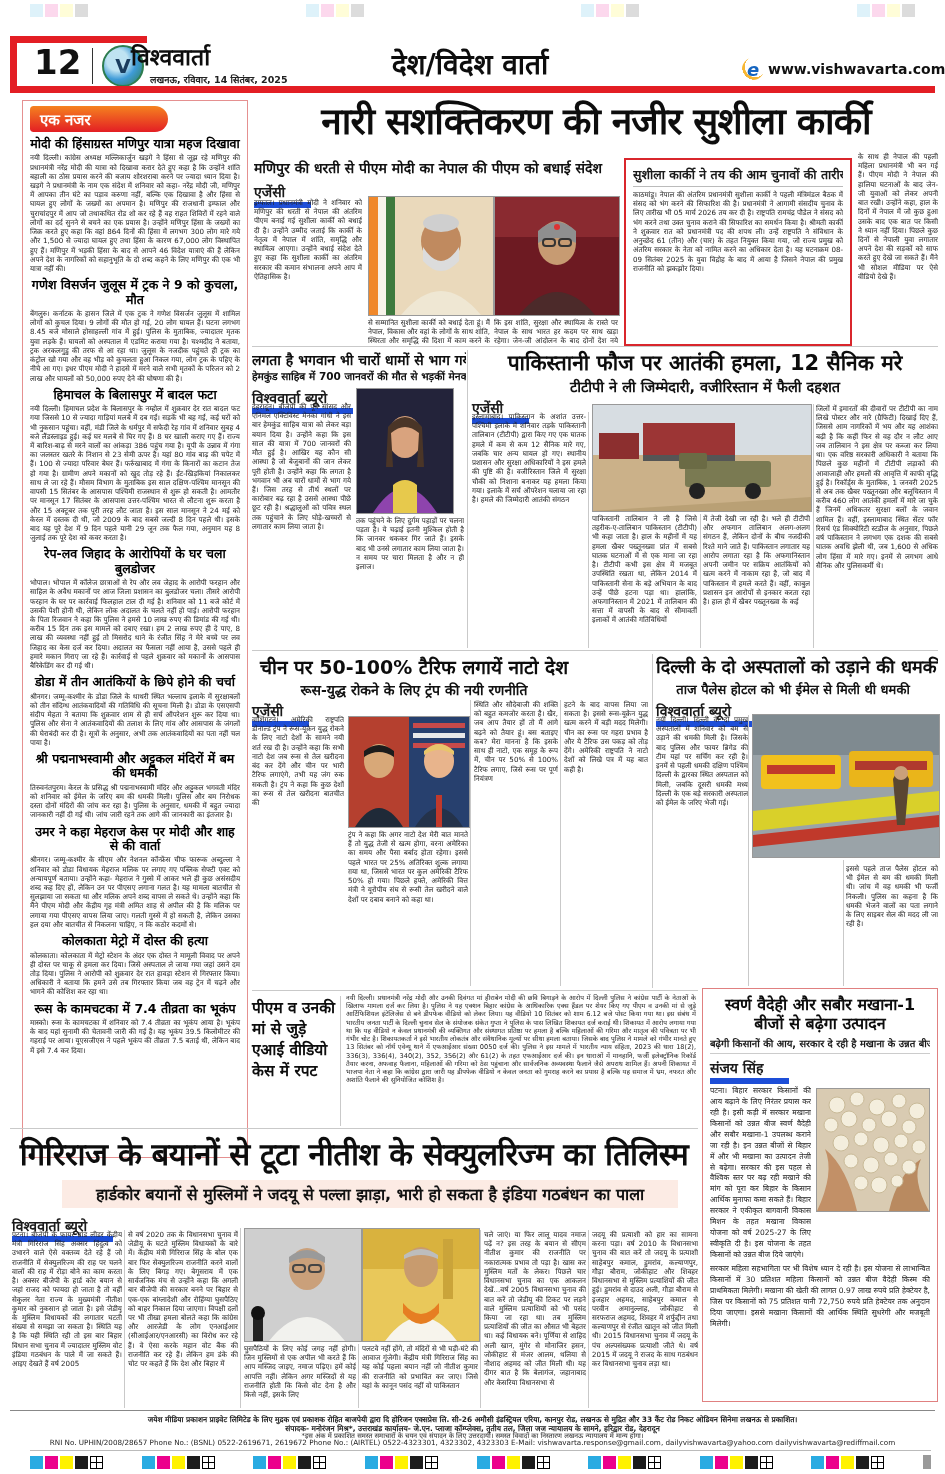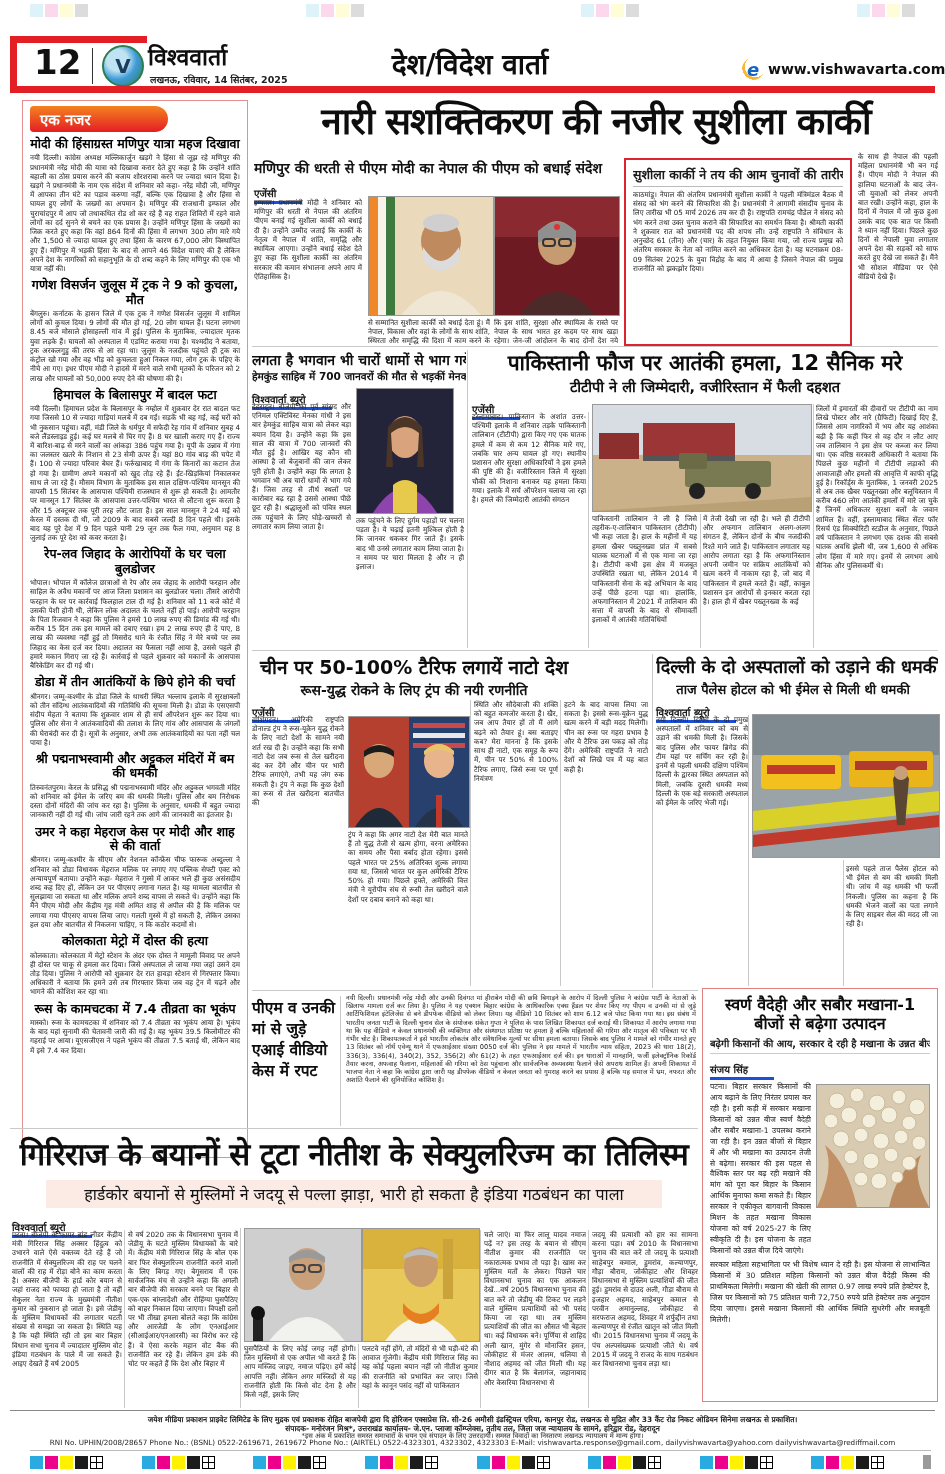--- a/index.html
+++ b/index.html
@@ -2,21 +2,21 @@
 <html><head>
 <meta charset="utf-8">
 <style>
   html,body{margin:0;padding:0;background:#f2f2f2;}
   .page{position:relative;width:945px;height:1474px;background:#fff;overflow:hidden;
         font-family:"DejaVu Sans","Liberation Sans",sans-serif;color:#1a1a1a;}
   .abs{position:absolute;}
   .hl{position:absolute;background:#c9c9c9;height:1px;}
   .vl{position:absolute;background:#c9c9c9;width:1px;}
   .body-txt{font-size:7.1px;line-height:1.3;text-align:justify;color:#222;overflow:hidden;}
-  .byline{font-weight:bold;font-size:10px;border-bottom:3px solid #1d4ed8;display:inline-block;padding:0 26px 1px 0;}
+  .byline{font-weight:bold;font-size:14px;border-bottom:6px solid #1d4ed8;display:inline-block;padding:0 26px 1px 0;}
   .headline{font-weight:bold;color:#0d0d0d;text-align:center;white-space:nowrap;overflow:hidden;}
   .subhead{font-weight:bold;color:#111;text-align:center;white-space:nowrap;overflow:hidden;}
   .photo{position:absolute;overflow:hidden;border:1px solid #999;}
   .photo svg{display:block;width:100%;height:100%;}
   
   .red{background:#e31e24;}
   .mast-tab{background:linear-gradient(180deg,#f5821f,#e31e24);color:#fff;font-weight:bold;
             border-radius:4px 14px 14px 4px;display:flex;align-items:center;padding-left:10px;}
   .sidebar{border:1.5px solid #e59090;}
   .sb-item h3{margin:5px 0 2px 0;font-size:12.5px;line-height:1.15;text-align:center;color:#000;}
@@ -61,21 +61,21 @@
         <div class="sq m"></div>
         <div class="sq y"></div>
         <div class="sq k"></div>
       </div>
   </div>
 
   <div class="abs" style="left:10px;top:36px;width:130px;height:50px;border-top:7px solid #e31e24;border-left:7px solid #e31e24;"></div>
   <div class="abs" style="left:34px;top:42px;font-size:34px;font-weight:bold;color:#111;">12</div>
   <div class="abs" style="left:92px;top:48px;width:1px;height:36px;background:#333;"></div>
   <div class="abs" style="left:102px;top:45px;width:38px;height:38px;border-radius:50%;background:radial-gradient(circle at 35% 35%,#bfe3f2 0 30%,#3f9bd8 55%,#2e7d4f 100%);border:2px solid #2e7d4f;display:flex;align-items:center;justify-content:center;color:#1a3c5e;font-weight:bold;font-size:20px;">V</div>
-  <div class="abs" style="left:148px;top:40px;font-size:23px;font-weight:bold;color:#0d0d0d;">विश्ववार्ता</div>
+  <div class="abs" style="left:131px;top:40px;font-size:23px;font-weight:bold;color:#0d0d0d;">विश्ववार्ता</div>
   <div class="abs" style="left:150px;top:73px;font-size:9.5px;font-weight:bold;color:#222;">लखनऊ,  रविवार, 14 सितंबर, 2025</div>
   <div class="abs" style="left:300px;top:44px;width:340px;text-align:center;font-size:28px;font-weight:bold;color:#0d0d0d;">देश/विदेश वार्ता</div>
   <div class="abs" style="left:742px;top:58px;display:flex;align-items:center;gap:4px;">
     <span style="width:22px;height:22px;border-radius:50%;display:inline-flex;align-items:center;justify-content:center;color:#1565c0;font-weight:bold;font-size:18px;font-style:italic;background:radial-gradient(circle at 60% 40%,#fff 55%,#f7b733 56% 70%,#fff 71%);">e</span>
     <span style="font-size:14px;font-weight:bold;color:#111;">www.vishwavarta.com</span>
   </div>
   <div class="abs red" style="left:10px;top:86px;width:925px;height:7px;"></div>
 
   <div class="abs sidebar" style="left:22px;top:100px;width:226px;height:1058px;box-sizing:border-box;padding:5px 7px;overflow:hidden;">
     <div class="mast-tab" style="width:128px;height:26px;font-size:15px;">एक नजर</div>
@@ -293,21 +293,21 @@
         </svg>
       </div>
       <div class="body-txt" style="font-size:7.5px;line-height:1.45;">पटना। बिहार सरकार किसानों की आय बढ़ाने के लिए निरंतर प्रयास कर रही है। इसी कड़ी में सरकार मखाना किसानों को उन्नत बीज स्वर्ण वैदेही और सबौर मखाना-1 उपलब्ध कराने जा रही है। इन उन्नत बीजों से बिहार में और भी मखाना का उत्पादन तेजी से बढ़ेगा। सरकार की इस पहल से वैश्विक स्तर पर बढ़ रही मखाने की मांग को पूरा कर बिहार के किसान आर्थिक मुनाफा कमा सकते हैं। बिहार सरकार ने एकीकृत बागवानी विकास मिशन के तहत मखाना विकास योजना को वर्ष 2025-27 के लिए स्वीकृति दी है। इस योजना के तहत किसानों को उन्नत बीज दिये जाएंगे।</div>
       <div class="body-txt" style="font-size:7.5px;line-height:1.45;margin-top:4px;">सरकार महिला सहभागिता पर भी विशेष ध्यान दे रही है। इस योजना से लाभान्वित किसानों में 30 प्रतिशत महिला किसानों को उन्नत बीज वैदेही किस्म की प्राथमिकता मिलेगी। मखाना की खेती की लागत 0.97 लाख रुपये प्रति हेक्टेयर है, जिस पर किसानों को 75 प्रतिशत यानी 72,750 रुपये प्रति हेक्टेयर तक अनुदान दिया जाएगा। इससे मखाना किसानों की आर्थिक स्थिति सुधरेगी और मजबूती मिलेगी।</div>
     </div>
   </div>
 
   <div class="hl" style="left:10px;top:1128px;width:688px;"></div>
 
   <div class="abs headline" style="left:10px;top:1132px;width:688px;font-size:31px;letter-spacing:-0.5px;">गिरिराज के बयानों से टूटा नीतीश के सेक्युलरिज्म का तिलिस्म</div>
-  <div class="abs" style="left:46px;top:1180px;width:616px;height:28px;background:#fcebe4;display:flex;align-items:center;justify-content:center;font-size:16px;font-weight:normal;white-space:nowrap;overflow:hidden;color:#111;">हार्डकोर बयानों से मुस्लिमों ने जदयू से पल्ला झाड़ा, भारी हो सकता है इंडिया गठबंधन का पाला</div>
+  <div class="abs" style="left:62px;top:1180px;width:616px;height:28px;background:#fcebe4;display:flex;align-items:center;justify-content:center;font-size:16px;font-weight:bold;white-space:nowrap;overflow:hidden;color:#111;">हार्डकोर बयानों से मुस्लिमों ने जदयू से पल्ला झाड़ा, भारी हो सकता है इंडिया गठबंधन का पाला</div>
   <div class="abs" style="left:12px;top:1216px;"><span class="byline">विश्ववार्ता ब्यूरो</span></div>
   <div class="abs body-txt" style="left:12px;top:1230px;width:110px;height:178px;">पटना। बीजेपी के फायर ब्रांड लीडर केंद्रीय मंत्री गिरिराज सिंह अक्सर हिंदुत्व को उभारने वाले ऐसे वक्तव्य देते रहे हैं जो राजनीति में सेक्युलरिज्म की राह पर चलने वालों की राह में रोड़ा बोने का काम करता है। अक्सर बीजेपी के हार्ड कोर बयान से जहां राजद को फायदा हो जाता है तो वहीं सेकुलर नेता राज्य के मुख्यमंत्री नीतीश कुमार को नुकसान हो जाता है। इसे जेडीयू के मुस्लिम विधायकों की लगातार घटती संख्या से समझा जा सकता है। स्थिति यह है कि यही स्थिति रही तो इस बार बिहार विधान सभा चुनाव में ज्यादातर मुस्लिम वोट इंडिया गठबंधन के पाले में जा सकते हैं। आइए देखते हैं वर्ष 2005</div>
   <div class="abs body-txt" style="left:128px;top:1230px;width:110px;height:178px;">से वर्ष 2020 तक के विधानसभा चुनाव में जेडीयू के घटते मुस्लिम विधायकों के बारे में। केंद्रीय मंत्री गिरिराज सिंह के बोल एक बार फिर सेक्युलरिज्म राजनीति करने वालों के लिए बिगड़ गए। बेगूसराय में एक सार्वजनिक मंच से उन्होंने कहा कि अगली बार बीजेपी की सरकार बनने पर बिहार से एक-एक बांग्लादेशी और रोहिंग्या घुसपैठिए को बाहर निकाल दिया जाएगा। विपक्षी दलों पर भी तीखा हमला बोलते कहा कि कांग्रेस और आरजेडी के लोग एनआईआर (सीआईआर/एनआरसी) का विरोध कर रहे हैं। वे ऐसा करके महान वोट बैंक की राजनीति कर रहे हैं। लेकिन हम डंके की चोट पर कहते हैं कि देश और बिहार में</div>
   <div class="photo" style="left:244px;top:1228px;width:116px;height:112px;">
     <svg viewBox="0 0 116 112" preserveAspectRatio="none">
       <rect width="116" height="112" fill="#cfcfcf"></rect>
       <ellipse cx="62" cy="40" rx="18" ry="21" fill="#caa07a"></ellipse>
       <path d="M44 28 Q62 14 80 28 L80 34 Q62 24 44 34 Z" fill="#9a9a9a"></path>
       <rect x="48" y="36" width="12" height="7" rx="3" fill="none" stroke="#444" stroke-width="2"></rect>
         <rect x="64" y="36" width="12" height="7" rx="3" fill="none" stroke="#444" stroke-width="2"></rect>

